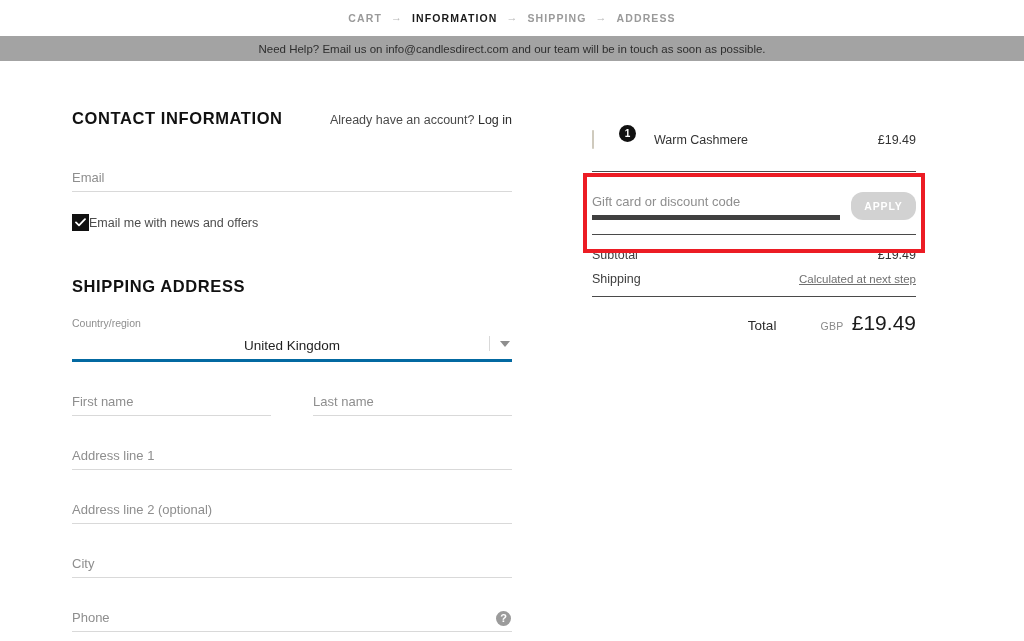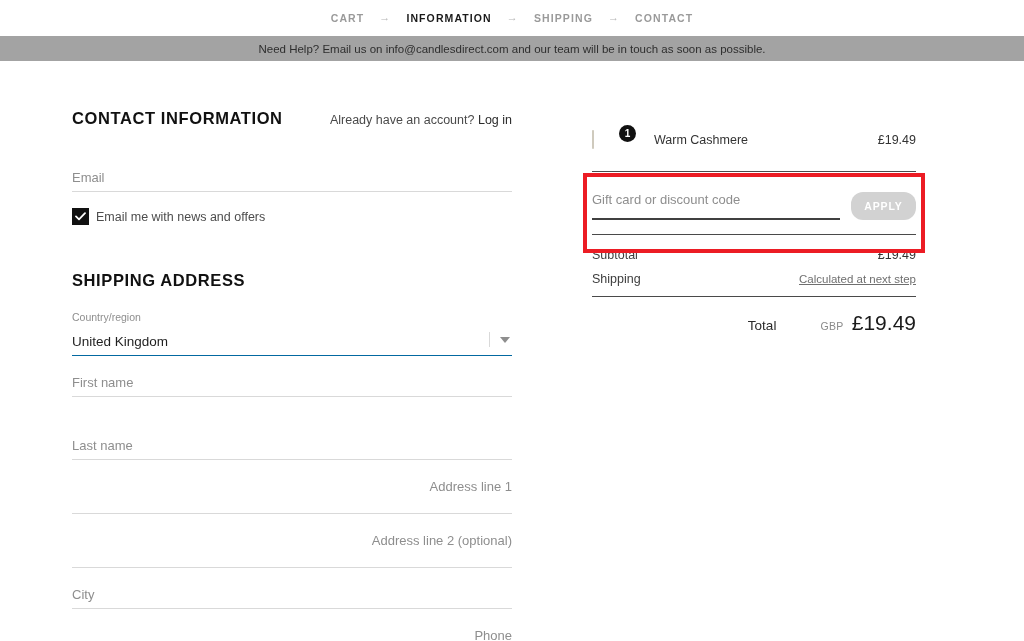--- a/index.html
+++ b/index.html
@@ -11,21 +11,21 @@
     color: #333333;
     overflow: hidden;
   }
 
   
   .breadcrumb {
     height: 36px;
     display: flex;
     align-items: center;
     justify-content: center;
-    gap: 15px;
+    gap: 9px;
     font-size: 10.5px;
     letter-spacing: 1.1px;
     font-weight: bold;
   }
   .crumb { color: #9a9a9a; white-space: nowrap; }
   .crumb.active { color: #1a1a1a; }
   .crumb-sep {
     color: #b5b5b5;
     font-size: 11px;
     line-height: 1;
@@ -83,21 +83,21 @@
 
   
   .field {
     position: relative;
     border-bottom: 1px solid #d9d9d9;
     height: 34px;
     display: flex;
     align-items: flex-end;
     padding-bottom: 7px;
   }
-  .field.strong { border-bottom: 1px solid #0369a1; }
+  .field.strong { border-bottom: 3px solid #0369a1; justify-content: center; }
   .ph {
     font-size: 13px;
     color: #8e8e8e;
     line-height: 1;
   }
   .val {
     font-size: 13.5px;
     color: #1f1f1f;
     line-height: 1;
   }
@@ -145,22 +145,22 @@
     display: flex;
     align-items: center;
     justify-content: center;
     line-height: 1;
   }
 
   
   .checkrow {
     display: flex;
     align-items: center;
-    gap: 7px;
-    margin-top: 16px;
+    gap: 0;
+    margin-top: 22px;
     text-align: center;
   }
   .cbox {
     width: 17px; height: 17px;
     background: #111111;
     display: flex;
     align-items: center;
     justify-content: center;
   }
   .cbox svg { display: block; }
@@ -231,24 +231,24 @@
     position: relative;
     padding: 16px 0 14px 0;
   }
   .discount-row {
     display: flex;
     align-items: flex-end;
     gap: 11px;
   }
   .discount-field {
     flex: 1;
-    border-bottom: 2px solid #404040;
+    border-bottom: 5px solid #404040;
     height: 32px;
     display: flex;
-    align-items: center;
+    align-items: flex-end;
     padding-bottom: 7px;
   }
   .apply-btn {
     width: 65px; height: 28px;
     background: #d2d2d2;
     color: #ffffff;
     border: none;
     border-radius: 12px;
     font-size: 10.5px;
     font-weight: bold;
@@ -290,33 +290,33 @@
     font-size: 10.5px;
     color: #8a8a8a;
     letter-spacing: 0.4px;
   }
   .grand-amt {
     font-size: 21px;
     color: #1a1a1a;
   }
 
   .mt-lg { margin-top: 30px; }
-  .mt-md { margin-top: 20px; flex-direction: column; }
+  .mt-md { margin-top: 20px; }
 </style>
 </head>
 <body>
 
 <div class="breadcrumb">
   <span class="crumb">CART</span>
   <span class="crumb-sep">→</span>
   <span class="crumb active">INFORMATION</span>
   <span class="crumb-sep">→</span>
   <span class="crumb">SHIPPING</span>
   <span class="crumb-sep">→</span>
-  <span class="crumb">CONTACT</span>
+  <span class="crumb">ADDRESS</span>
 </div>
 
 <div class="banner">
   <span>Need Help? Email us on info@candlesdirect.com and our team will be in touch as soon as possible.</span>
 </div>
 
 <div class="page">
 
   <div class="left-col">
 

